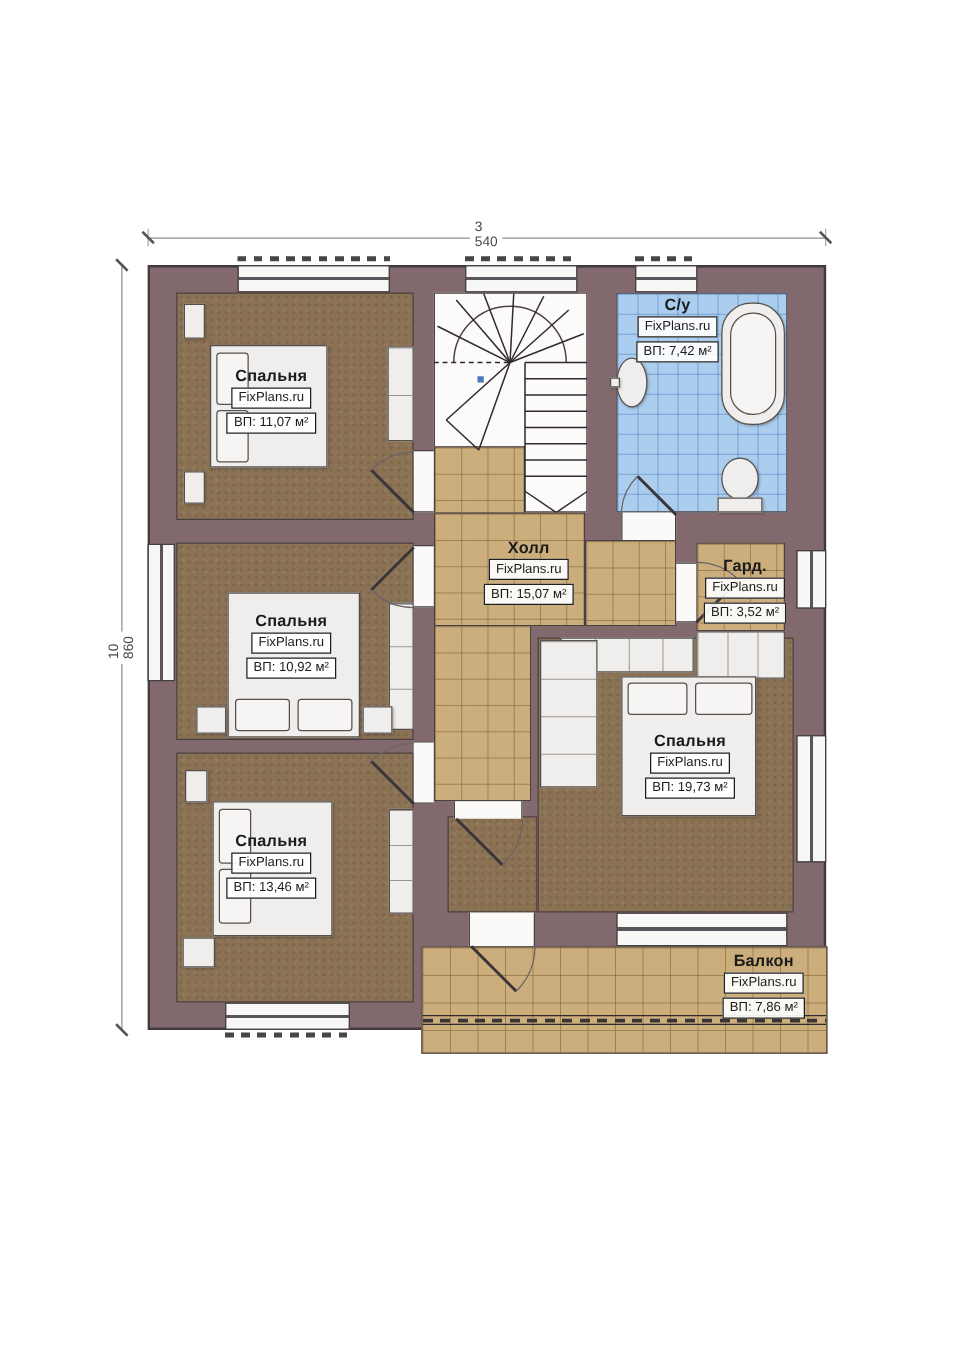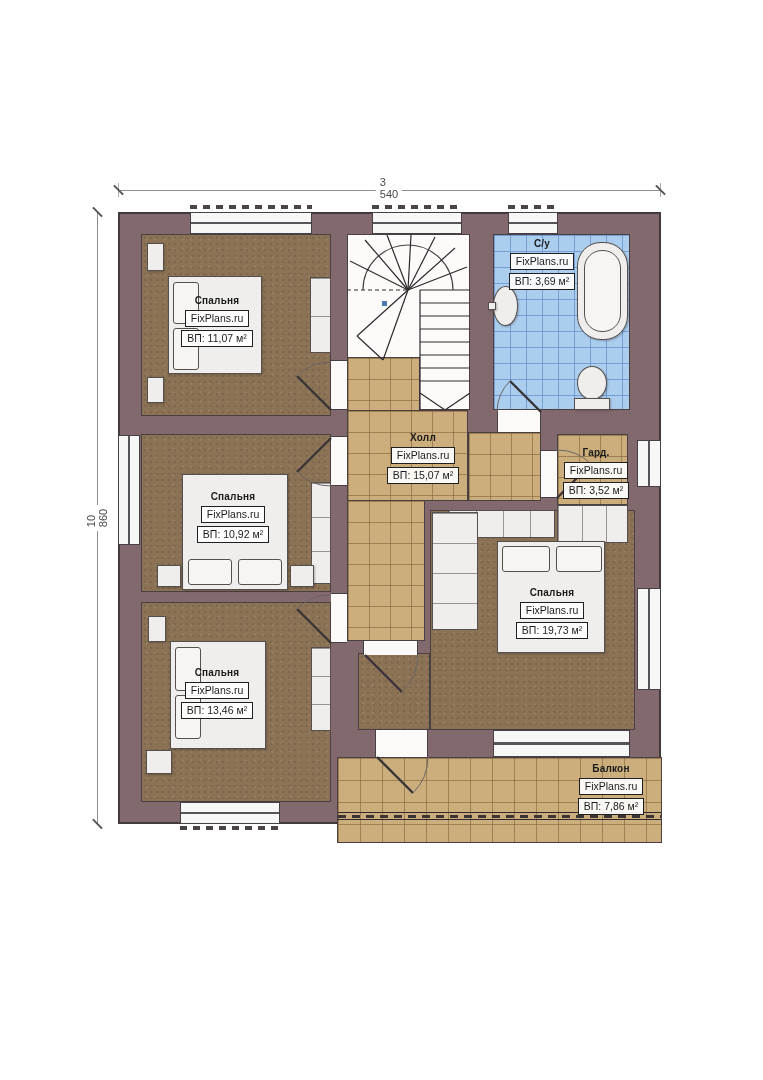--- a/index.html
+++ b/index.html
@@ -45,21 +45,21 @@
   .win-v { background:linear-gradient(90deg,#f7f7f5 0 44%, #59545a 44% 56%, #f7f7f5 56% 100%);
            border:1px solid #454045; }
   .gap { background:#fbfaf8; }
   .gap-v { border-top:1px solid #454045; border-bottom:1px solid #454045; }
   .gap-h { border-left:1px solid #454045; border-right:1px solid #454045; }
   .sill { background:repeating-linear-gradient(90deg, #4a4448 0 7px, transparent 7px 13px); }
 
   
   .room-label { position:absolute; width:116px; transform:translateX(-50%);
     display:flex; flex-direction:column; align-items:center; z-index:50; }
-  .rname { font-weight:bold; font-size:10px; color:#1b1b1b; letter-spacing:.2px; line-height:13px; }
+  .rname { font-weight:bold; font-size:13px; color:#1b1b1b; letter-spacing:.2px; line-height:13px; }
   .rbox { margin-top:3px; padding:1px 5px; border:1.4px solid #1f1f1f;
     background:rgba(255,255,255,.92); font-size:10.5px; color:#1c1c1c;
     line-height:13px; white-space:nowrap; }
 
   
   .balcony { position:absolute; left:337px; top:757px; width:325px; height:86px;
     border:1.5px solid #4a4044; z-index:2;
     background-color:#ccae7c;
     background-image: linear-gradient(rgba(122,92,48,.55) 1px, transparent 1px),
                       linear-gradient(90deg, rgba(122,92,48,.55) 1px, transparent 1px);
@@ -253,21 +253,21 @@
 
   <div class="room-label" style="left:423px;top:431px;">
     <div class="rname">Холл</div>
     <div class="rbox">FixPlans.ru</div>
     <div class="rbox">ВП: 15,07 м²</div>
   </div>
 
   <div class="room-label" style="left:542px;top:237px;">
     <div class="rname">С/у</div>
     <div class="rbox">FixPlans.ru</div>
-    <div class="rbox">ВП: 3,69 м²</div>
+    <div class="rbox">ВП: 7,42 м²</div>
   </div>
 
   <div class="room-label" style="left:596px;top:446px;">
     <div class="rname">Гард.</div>
     <div class="rbox">FixPlans.ru</div>
     <div class="rbox">ВП: 3,52 м²</div>
   </div>
 
   <div class="room-label" style="left:552px;top:586px;">
     <div class="rname">Спальня</div>

